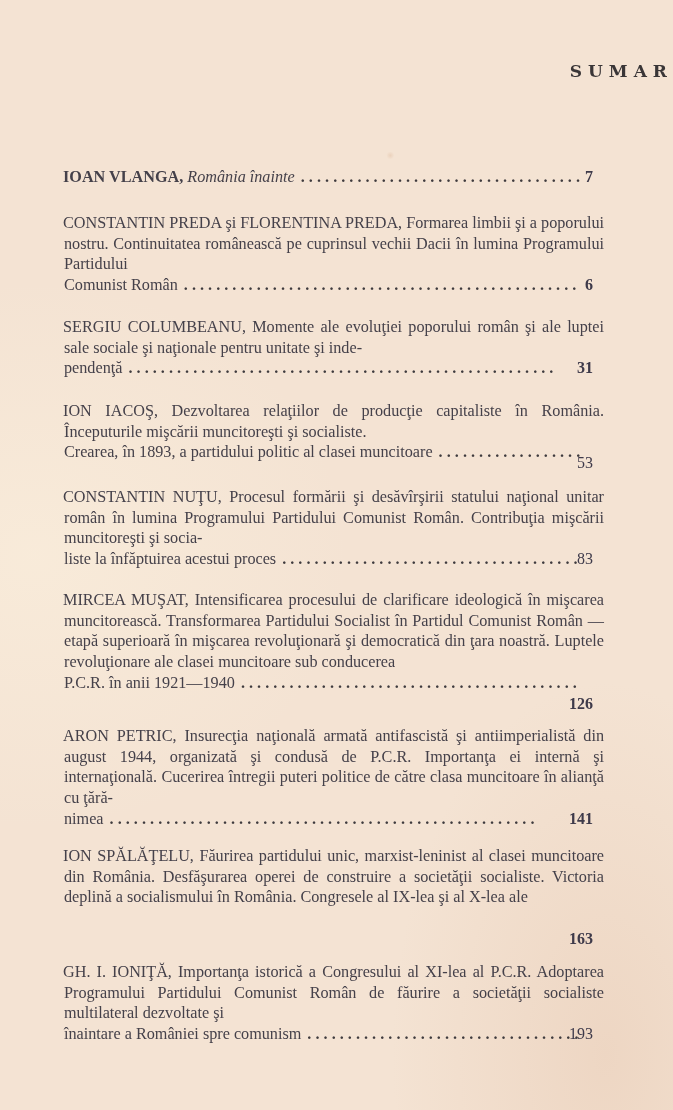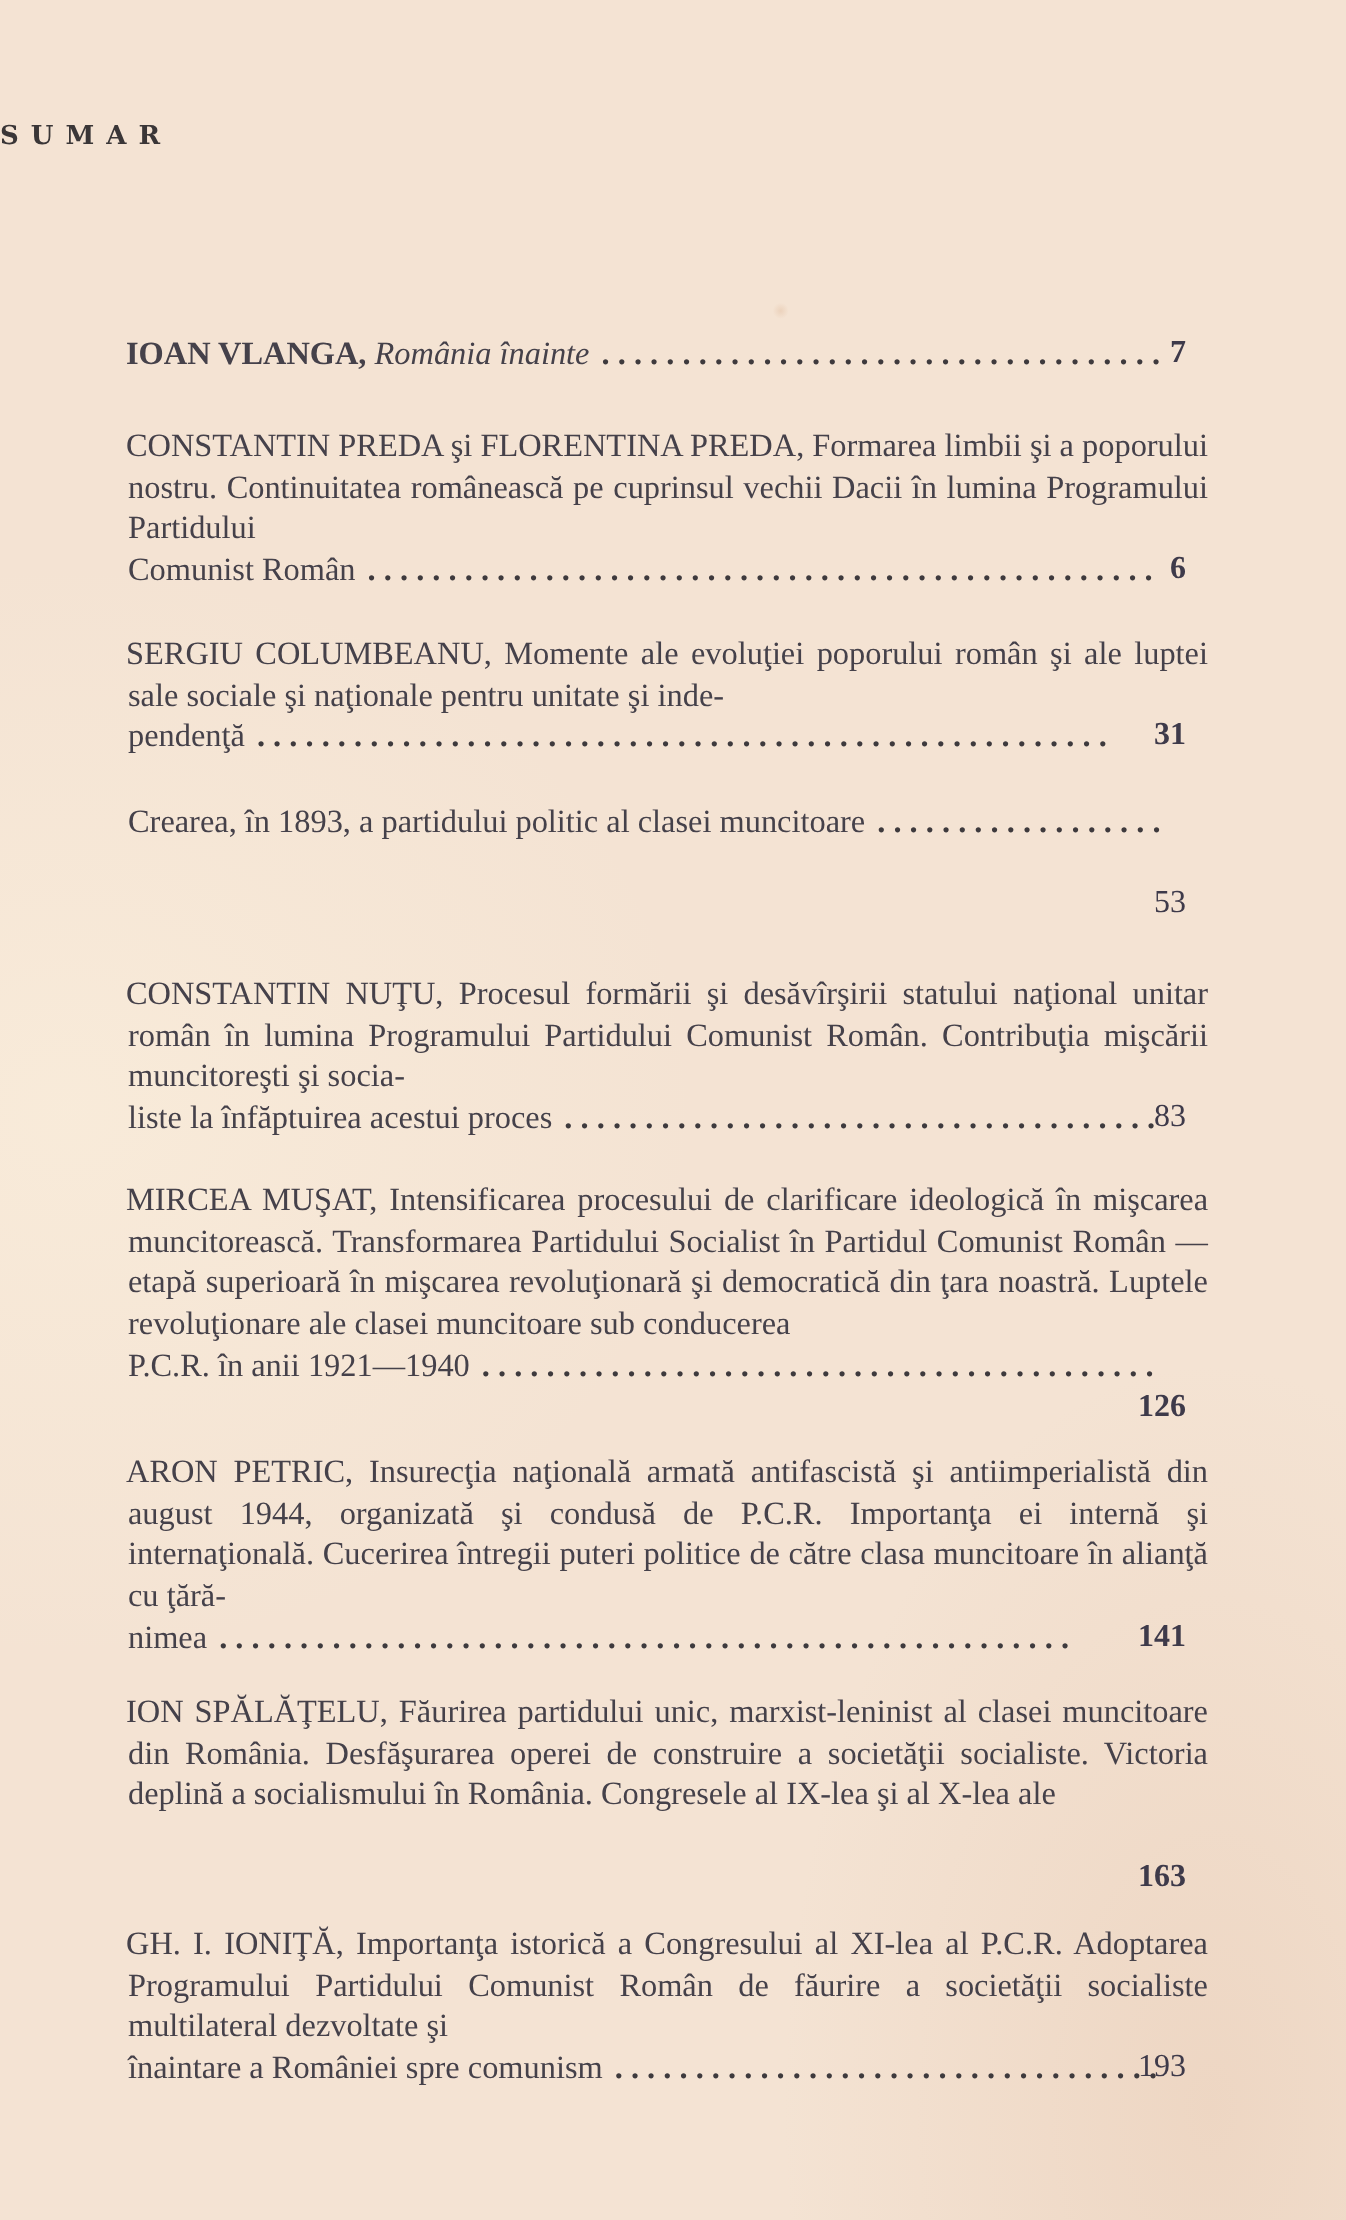--- a/index.html
+++ b/index.html
@@ -24,24 +24,24 @@
       left: 0;
       top: 0;
       width: 673px;
       height: 1110px;
     }
     .title {
       position: absolute;
       top: 61px;
       left: 0;
       width: 673px;
-      text-align: left;
+      text-align: right;
       font-family: "DejaVu Serif", "Liberation Serif", serif;
       font-weight: bold;
-      font-size: 13px;
+      font-size: 17px;
       letter-spacing: 6px;
       color: #3a3637;
     }
     .entry {
       position: absolute;
       left: 40px;
       width: 593px;
       font-family: "Liberation Serif", "DejaVu Serif", serif;
       font-size: 16.2px;
       line-height: 20.7px;
@@ -128,25 +128,29 @@
       <span>Momente ale evoluţiei poporului român şi ale luptei sale sociale şi naţionale pentru unitate şi inde-</span>
     </div>
     <div class="last-line" style="padding-left:24px; width:516px;">
       <span class="tail">pendenţă</span>
       <span class="leader"></span>
     </div>
     <span class="page-num" style="top:41px;">31</span>
   </div>
 
   <div class="entry" style="top:401px;">
+    <div class="text">
+      <span class="author">ION IACOŞ,</span>
+      <span>Dezvoltarea relaţiilor de producţie capitaliste în România. Începuturile mişcării muncitoreşti şi socialiste.</span>
+    </div>
     <div class="last-line" style="padding-left:24px; width:516px;">
       <span class="tail">Crearea, în 1893, a partidului politic al clasei muncitoare</span>
       <span class="leader"></span>
     </div>
-    <span class="page-num" style="top:41px; font-weight:normal;">53</span>
+    <span class="page-num" style="top:52px; font-weight:normal;">53</span>
   </div>
 
   <div class="entry" style="top:487px;">
     <div class="text">
       <span class="author">CONSTANTIN NUŢU,</span>
       <span>Procesul formării şi desăvîrşirii statului naţional unitar român în lumina Programului Partidului Comunist Român. Contribuţia mişcării muncitoreşti şi socia-</span>
     </div>
     <div class="last-line" style="padding-left:24px; width:516px;">
       <span class="tail">liste la înfăptuirea acestui proces</span>
       <span class="leader"></span>

